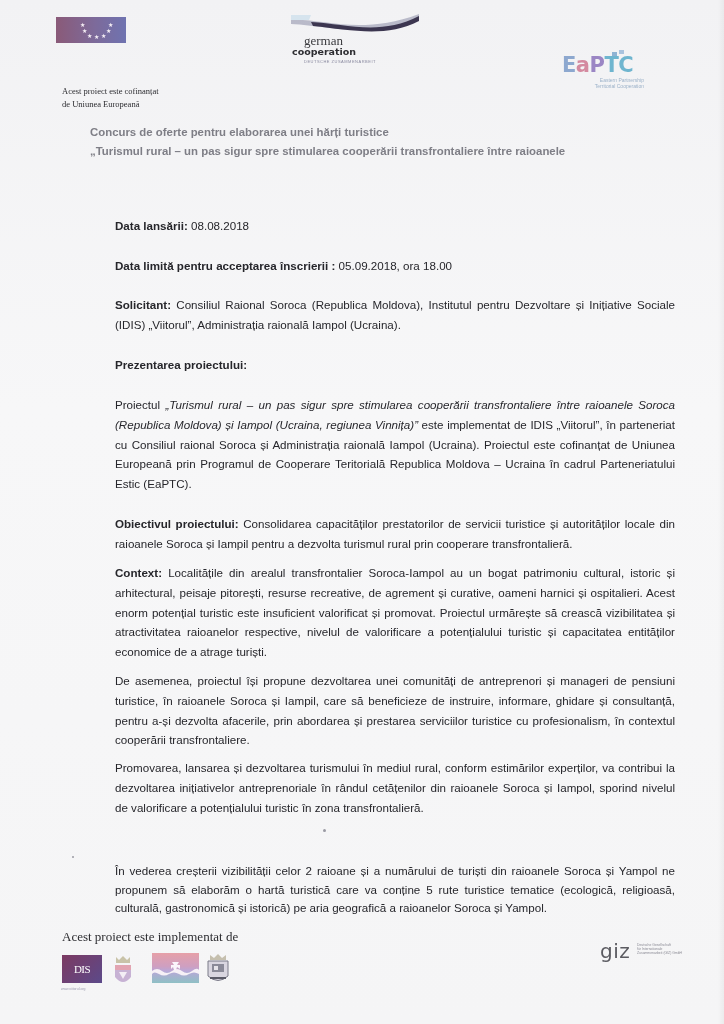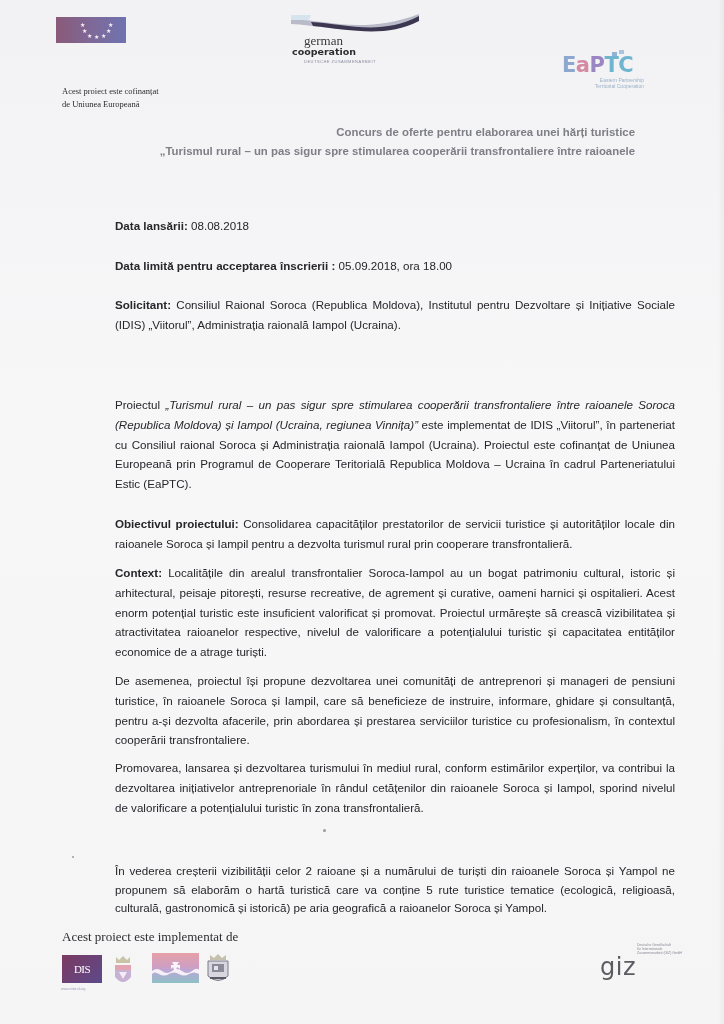--- a/index.html
+++ b/index.html
@@ -47,21 +47,21 @@
   .eaptc-logo .mark .a { color: #d48aa0; }
   .eaptc-logo .mark .p { color: #9b86c4; }
   .eaptc-logo .mark .tc { color: #6fb5cf; }
   .eaptc-logo .blk { position: absolute; width: 5px; height: 4px; background: #8fb3d3; }
   .eaptc-logo .sub {
     position: absolute; left: 20px; top: 27px; font-size: 5px; line-height: 6px; color: #9cb2c9; text-align: right; width: 64px;
   }
 
   
   .title-block {
-    position: absolute; left: 90px; top: 123px; width: 545px; text-align: right;
+    position: absolute; left: 90px; top: 123px; width: 545px; text-align: left;
     font-family: "Liberation Sans", sans-serif; font-weight: bold; font-size: 11.4px; line-height: 19px;
     color: #7e7e86;
   }
   .title-block div { white-space: nowrap; }
 
   
   .content {
     position: absolute; left: 84px; width: 560px;
     font-family: "Liberation Sans", sans-serif; font-size: 11.6px; line-height: 19.8px; color: #26262b; padding-left: 31px;
   }
@@ -83,21 +83,21 @@
     position: absolute; left: 113px; top: 955px; width: 20px; height: 32px;
   }
   .logo-flag {
     position: absolute; left: 152px; top: 953px; width: 47px; height: 30px;
     background: linear-gradient(180deg, #e6a0a8 0%, #ce9fc1 45%, #b9a7d7 60%, #8fc0c5 100%);
   }
   .logo-coat2 {
     position: absolute; left: 206px; top: 952px; width: 24px; height: 33px;
   }
   .giz-logo { position: absolute; left: 600px; top: 940px; width: 120px; height: 30px; }
-  .giz-logo .g { position: absolute; left: 0; top: 16px; font-family: "DejaVu Sans", sans-serif; font-size: 24px; color: #5b5b61; line-height: 22px; letter-spacing: 0.5px; text-align: center; }
+  .giz-logo .g { position: absolute; left: 0; top: 0; font-family: "DejaVu Sans", sans-serif; font-size: 20px; color: #5b5b61; line-height: 22px; letter-spacing: 0.5px; text-align: center; }
   .giz-logo .gs { position: absolute; left: 37px; top: 3px; font-size: 3.4px; line-height: 4.2px; color: #8b8b95; width: 60px; }
   .scan-edge {
     position: absolute; right: 0; top: 0; width: 6px; height: 1024px;
     background: linear-gradient(90deg, rgba(0,0,0,0), rgba(0,0,0,0.04));
   }
   .speck { position: absolute; background: #9a9aa3; border-radius: 50%; }
 </style>
 </head>
 <body>
 
@@ -150,20 +150,21 @@
   </div>
 
   <div class="content" style="top:256px">
     <span class="b">Data limită pentru acceptarea înscrierii :</span><span> 05.09.2018, ora 18.00</span>
   </div>
 
   <div class="content just" style="top:295px">
     <span class="b">Solicitant:</span><span> Consiliul Raional Soroca (Republica Moldova), Institutul pentru Dezvoltare și Inițiative Sociale (IDIS) „Viitorul”, Administrația raională Iampol (Ucraina).</span>
   </div>
 
+  <div class="content b" style="top:355px">Prezentarea proiectului:</div>
 
   <div class="content just" style="top:395px">
     <span>Proiectul </span><span class="i">„Turismul rural – un pas sigur spre stimularea cooperării transfrontaliere între raioanele Soroca (Republica Moldova) și Iampol (Ucraina, regiunea Vinnița)”</span><span> este implementat de IDIS „Viitorul”, în parteneriat cu Consiliul raional Soroca și Administrația raională Iampol (Ucraina). Proiectul este cofinanțat de Uniunea Europeană prin Programul de Cooperare Teritorială Republica Moldova – Ucraina în cadrul Parteneriatului Estic (EaPTC).</span>
   </div>
 
   <div class="content just" style="top:514px">
     <span class="b">Obiectivul proiectului:</span><span> Consolidarea capacităților prestatorilor de servicii turistice și autorităților locale din raioanele Soroca și Iampil pentru a dezvolta turismul rural prin cooperare transfrontalieră.</span>
   </div>
 
   <div class="content just" style="top:563px">

